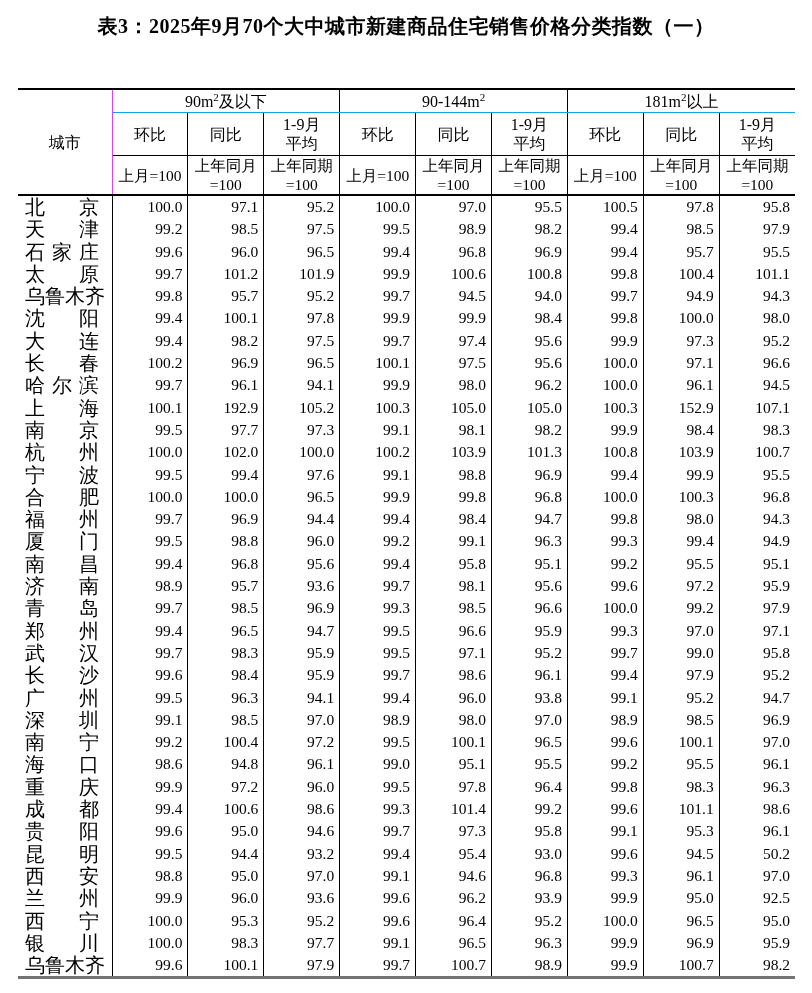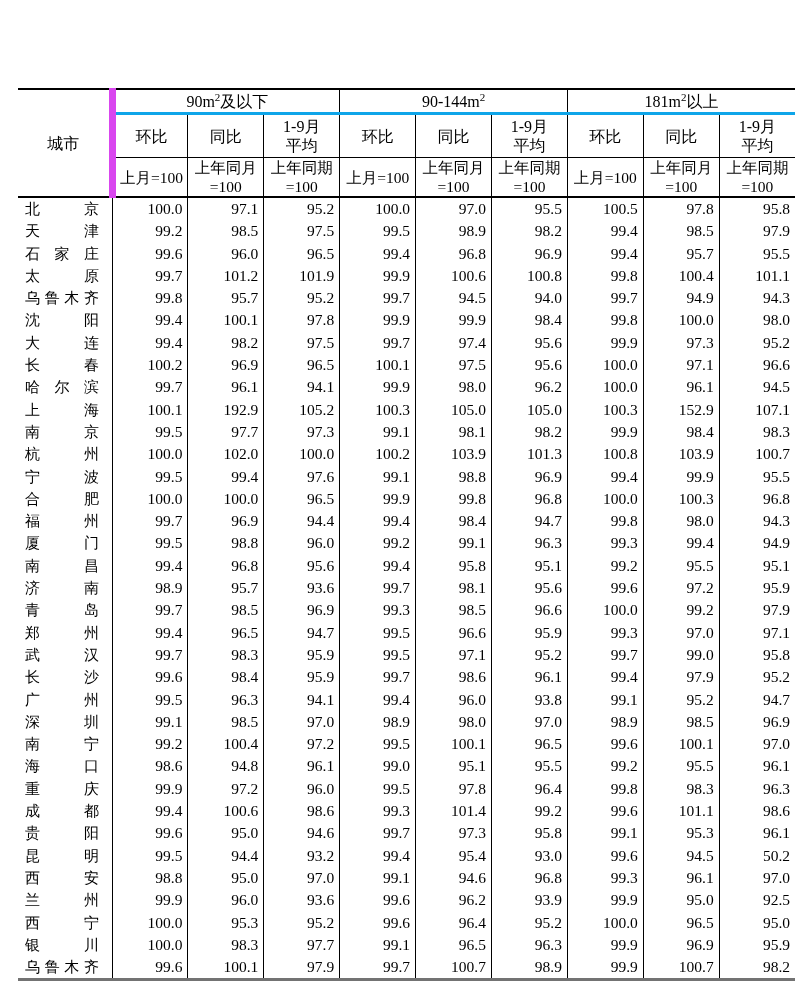--- a/index.html
+++ b/index.html
@@ -31,25 +31,25 @@
   
   thead th{
     text-align:center;
     vertical-align:middle;
     font-size:16px;
     line-height:19px;
   }
   th.city-hd{
     border-top:2px solid #000;
     border-bottom:2px solid #000;
-    border-right:7px solid #d946ef;
+    border-right:1px solid #d946ef;
   }
   th.grp{
     border-top:2px solid #000;
-    border-bottom:3px solid #0ea5e9;
+    border-bottom:1px solid #0ea5e9;
     border-left:1px solid #000;
     height:22px;
   }
   th.grp sup{font-size:11px;line-height:0;}
   th.sub{
     border-left:1px solid #000;
     border-bottom:1px solid #000;
     height:42px;
   }
   th.base{
@@ -65,38 +65,39 @@
     line-height:22.3px;
     font-size:15.5px;
     vertical-align:middle;
   }
   tbody td.num{
     border-left:1px solid #000;
     text-align:right;
     padding-right:5px;
   }
   tbody td.city{
-    font-size:15px;
+    font-size:20px;
     padding-left:7px;
   }
   tbody td.city .cityspan{
     display:inline-block;
     width:74px;
     text-align:justify;
     text-align-last:justify;
     white-space:nowrap;
   }
   tbody tr:last-child td{
     border-bottom:3px solid #737373;
   }
 </style>
 </head>
 <body>
 
 <div class="page">
+  <div class="title">表3：2025年9月70个大中城市新建商品住宅销售价格分类指数（一）</div>
 
   <table class="idx">
     <colgroup>
       <col class="c-city">
       <col class="c-d">
         <col class="c-d">
         <col class="c-d">
       <col class="c-d">
         <col class="c-d">
         <col class="c-d">

